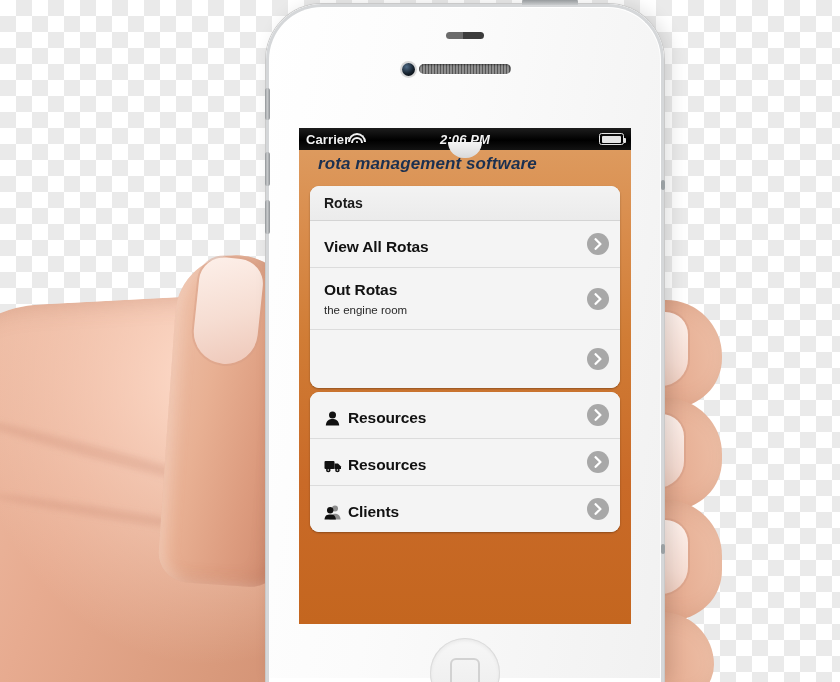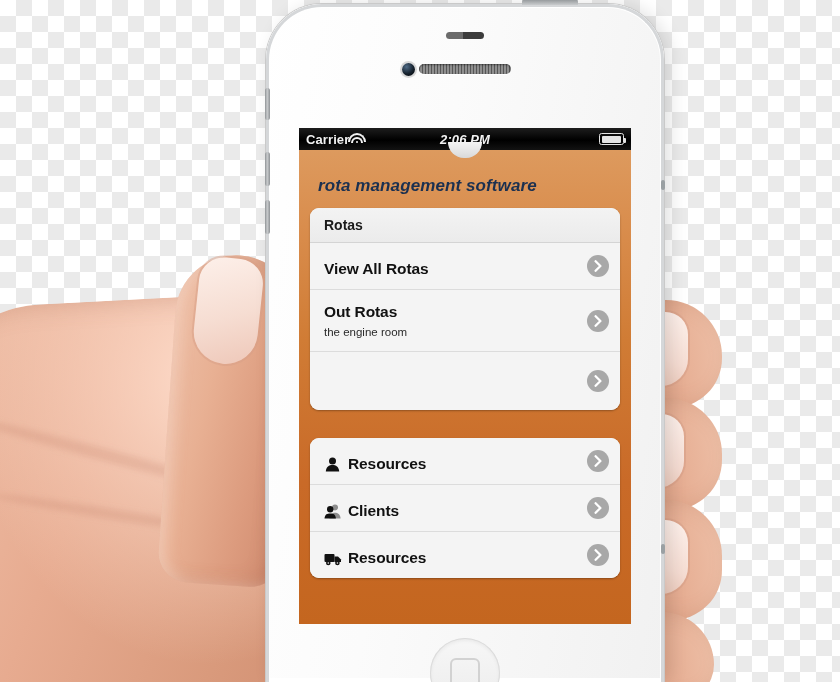--- a/index.html
+++ b/index.html
@@ -220,34 +220,34 @@
   }
   #refresh-blob {
     position: absolute; left: 50%; top: -8px;
     transform: translateX(-50%);
     width: 34px; height: 16px;
     border-radius: 0 0 20px 20px;
     background: linear-gradient(180deg, #f4f4f4, #d9d9d9);
   }
 
   #app-title {
-    padding: 26px 8px 12px 8px;
+    padding: 4px 8px 12px 8px;
     font-size: 17px;
     font-style: italic;
     font-weight: bold;
     color: #1b3050;
     letter-spacing: .1px;
   }
 
   .card {
     background: #f2f2f2;
     border-radius: 9px;
     box-shadow: 0 1px 2px rgba(0,0,0,.30);
     overflow: hidden;
-    margin-bottom: 28px;
+    margin-bottom: 4px;
   }
 
   .section-header {
     padding: 9px 14px;
     font-size: 14px;
     font-weight: bold;
     color: #1a1a1a;
     background: linear-gradient(180deg, #f3f3f3, #ebebeb);
     border-bottom: 1px solid #d4d4d4;
   }
@@ -389,41 +389,20 @@
           <div class="row">
             <div class="row-text">
               <div class="row-title row-title-inline">
                 <span class="li-icon">
                   <svg width="17" height="15" viewBox="0 0 17 15" aria-hidden="true">
                     <circle cx="8.5" cy="4" r="3.5" fill="#111"></circle>
                     <path d="M1.8 14.5 C2.2 9.6 5 8 8.5 8 C12 8 14.8 9.6 15.2 14.5 Z" fill="#111"></path>
                   </svg>
                 </span>
                 <span>Resources</span>
-              </div>
-            </div>
-            <span class="chevron">
-              <svg width="10" height="12" viewBox="0 0 10 12" aria-hidden="true">
-                <path d="M2.6 1.2 L7.4 6 L2.6 10.8" fill="none" stroke="#ffffff" stroke-width="2.3" stroke-linecap="round" stroke-linejoin="round"></path>
-              </svg>
-            </span>
-          </div>
-
-          <div class="row">
-            <div class="row-text">
-              <div class="row-title row-title-inline">
-                <span class="li-icon">
-                  <svg width="17" height="15" viewBox="0 0 17 15" aria-hidden="true">
-                    <circle cx="11" cy="3.4" r="3" fill="#8d8d8d"></circle>
-                    <path d="M5.4 14.5 C5.8 10.2 8.2 8.8 11 8.8 C13.8 8.8 16.2 10.2 16.6 14.5 Z" fill="#8d8d8d"></path>
-                    <circle cx="6.2" cy="5.2" r="3.2" fill="#111"></circle>
-                    <path d="M0.5 14.5 C0.9 10 3.2 9.4 6.2 9.4 C9.2 9.4 11.5 10 11.9 14.5 Z" fill="#111"></path>
-                  </svg>
-                </span>
-                <span>Clients</span>
               </div>
             </div>
             <span class="chevron">
               <svg width="10" height="12" viewBox="0 0 10 12" aria-hidden="true">
                 <path d="M2.6 1.2 L7.4 6 L2.6 10.8" fill="none" stroke="#ffffff" stroke-width="2.3" stroke-linecap="round" stroke-linejoin="round"></path>
               </svg>
             </span>
           </div>
 
           <div class="row">
@@ -442,20 +421,41 @@
                 <span>Resources</span>
               </div>
             </div>
             <span class="chevron">
               <svg width="10" height="12" viewBox="0 0 10 12" aria-hidden="true">
                 <path d="M2.6 1.2 L7.4 6 L2.6 10.8" fill="none" stroke="#ffffff" stroke-width="2.3" stroke-linecap="round" stroke-linejoin="round"></path>
               </svg>
             </span>
           </div>
 
+          <div class="row">
+            <div class="row-text">
+              <div class="row-title row-title-inline">
+                <span class="li-icon">
+                  <svg width="17" height="15" viewBox="0 0 17 15" aria-hidden="true">
+                    <circle cx="11" cy="3.4" r="3" fill="#8d8d8d"></circle>
+                    <path d="M5.4 14.5 C5.8 10.2 8.2 8.8 11 8.8 C13.8 8.8 16.2 10.2 16.6 14.5 Z" fill="#8d8d8d"></path>
+                    <circle cx="6.2" cy="5.2" r="3.2" fill="#111"></circle>
+                    <path d="M0.5 14.5 C0.9 10 3.2 9.4 6.2 9.4 C9.2 9.4 11.5 10 11.9 14.5 Z" fill="#111"></path>
+                  </svg>
+                </span>
+                <span>Clients</span>
+              </div>
+            </div>
+            <span class="chevron">
+              <svg width="10" height="12" viewBox="0 0 10 12" aria-hidden="true">
+                <path d="M2.6 1.2 L7.4 6 L2.6 10.8" fill="none" stroke="#ffffff" stroke-width="2.3" stroke-linecap="round" stroke-linejoin="round"></path>
+              </svg>
+            </span>
+          </div>
+
         </div>
 
       </div>
     </div>
 
     <div id="home-button">
       <div id="home-square"></div>
     </div>
 
   </div>

